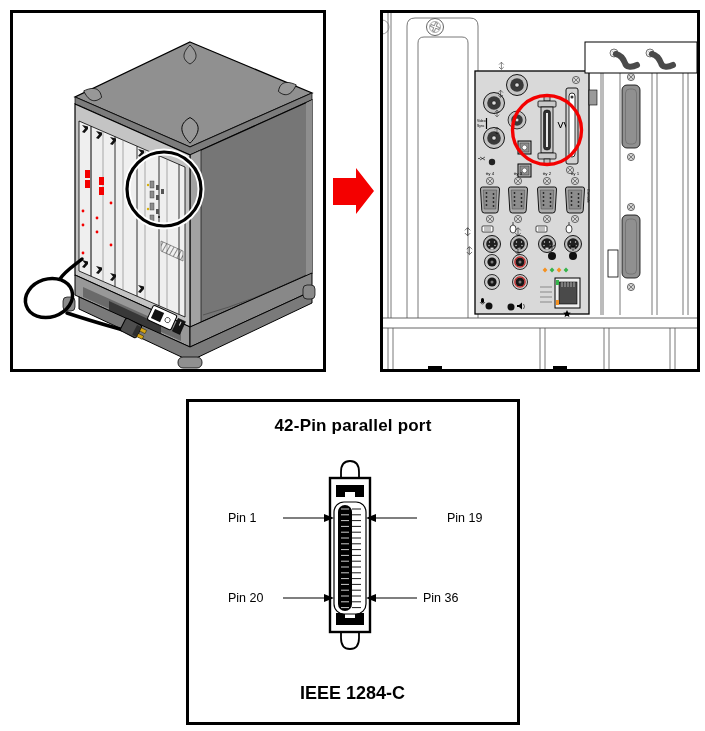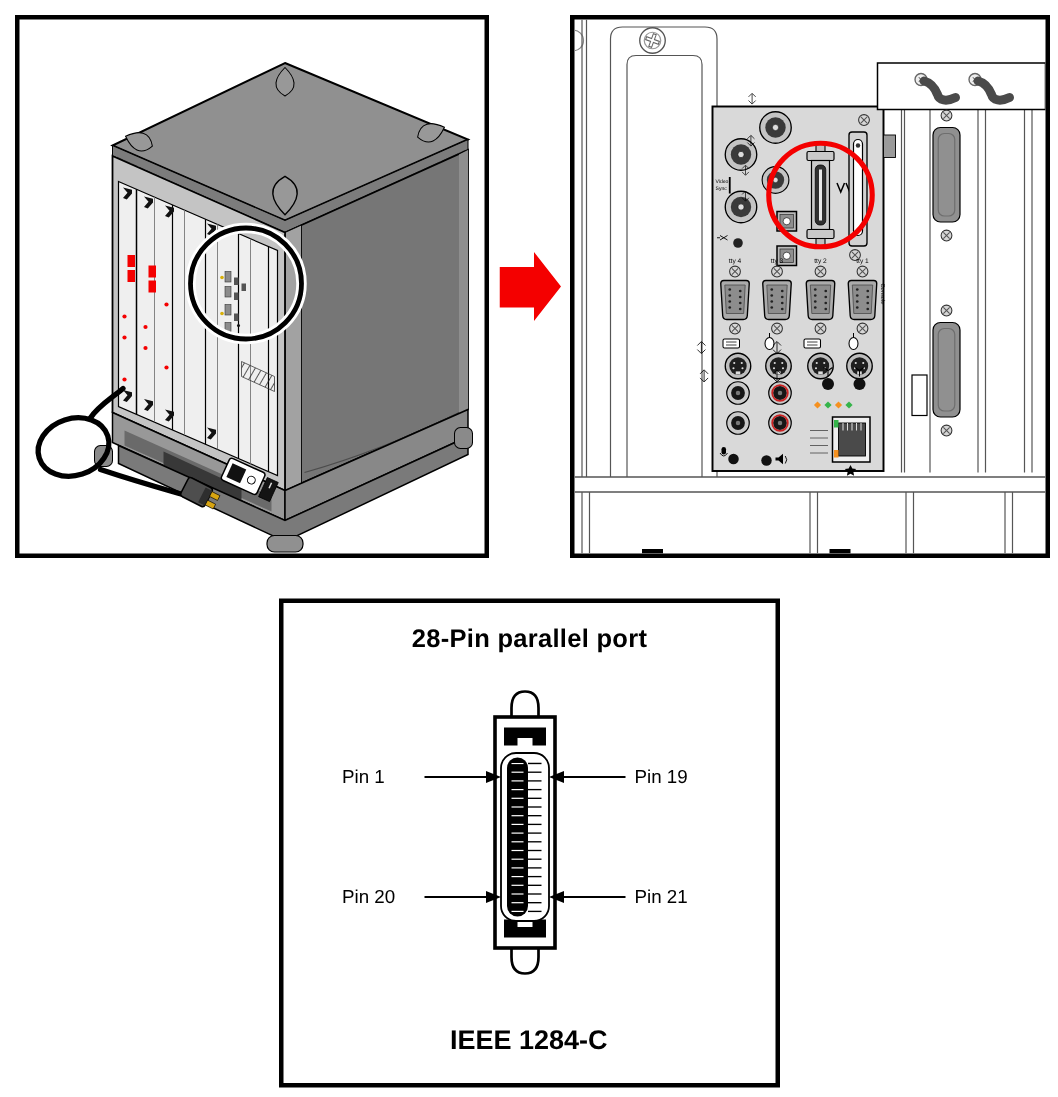--- a/index.html
+++ b/index.html
@@ -430,21 +430,21 @@
         <line x1="226" y1="315" x2="226" y2="356" stroke-width="0.8"></line>
         <line x1="287" y1="315" x2="287" y2="356" stroke-width="0.8"></line>
         <line x1="292" y1="315" x2="292" y2="356" stroke-width="0.8"></line>
       </g>
       <rect x="45" y="353" width="14" height="3" fill="#000"></rect>
       <rect x="170" y="353" width="14" height="3" fill="#000"></rect>
     </svg>
   </div>
 
   <div class="box" id="box-bottom">
-    <div class="diagram-title">28-Pin parallel port</div>
+    <div class="diagram-title">42-Pin parallel port</div>
 
     <svg width="328" height="320" viewBox="0 0 328 320" style="position:absolute;left:0;top:0;">
 
       <path d="M152,76 V70 Q152,59 161,59 Q170,59 170,70 V76" fill="#fff" stroke="#000" stroke-width="1.8"></path>
       <path d="M152,230 V236 Q152,247 161,247 Q170,247 170,236 V230" fill="#fff" stroke="#000" stroke-width="1.8"></path>
 
       <rect x="141" y="76" width="40" height="154" fill="#fff" stroke="#000" stroke-width="2.4"></rect>
 
       <path d="M147,83 H175 V95 H166 V90 H156 V95 H147 Z" fill="#000"></path>
       <path d="M147,223 H175 V211 H166 V216 H156 V211 H147 Z" fill="#000"></path>
@@ -498,20 +498,20 @@
         <line x1="228" y1="116" x2="187" y2="116"></line>
         <polygon points="187,112 177,116 187,120" fill="#000" stroke="none"></polygon>
         <line x1="94" y1="196" x2="135" y2="196"></line>
         <polygon points="135,192 145,196 135,200" fill="#000" stroke="none"></polygon>
         <line x1="228" y1="196" x2="187" y2="196"></line>
         <polygon points="187,192 177,196 187,200" fill="#000" stroke="none"></polygon>
       </g>
     </svg>
 
     <div class="pinlabel pl-left" style="top:109px;">Pin 1</div>
-    <div class="pinlabel pl-right" style="top:109px;">Pin 19</div>
+    <div class="pinlabel pl-right" style="top:109px;margin-left:24px;">Pin 19</div>
     <div class="pinlabel pl-left" style="top:189px;">Pin 20</div>
-    <div class="pinlabel pl-right" style="top:189px;">Pin 21</div>
+    <div class="pinlabel pl-right" style="top:189px;">Pin 36</div>
 
     <div class="standard-label">IEEE 1284-C</div>
   </div>
 
 </div>
 
 </body></html>

